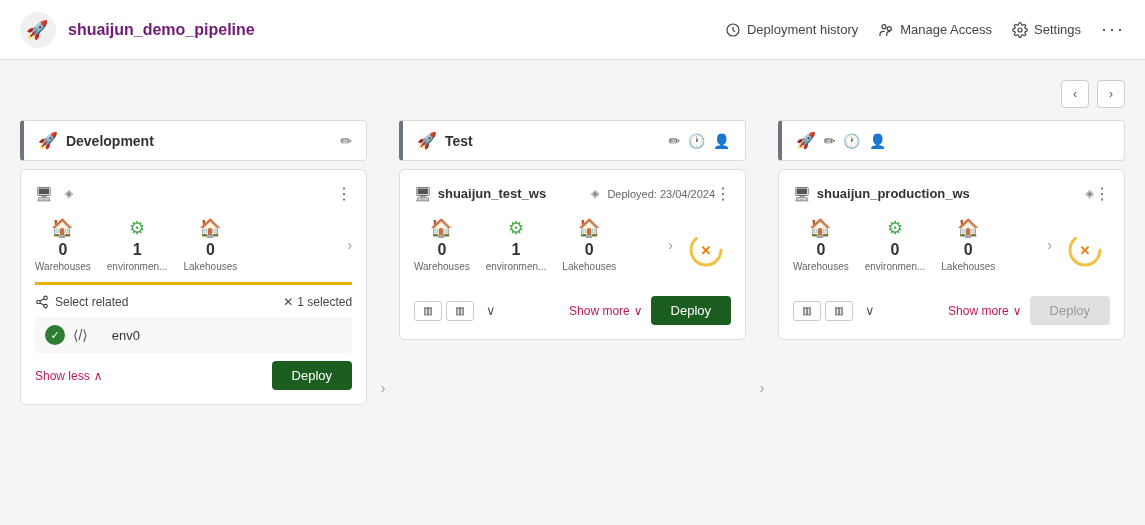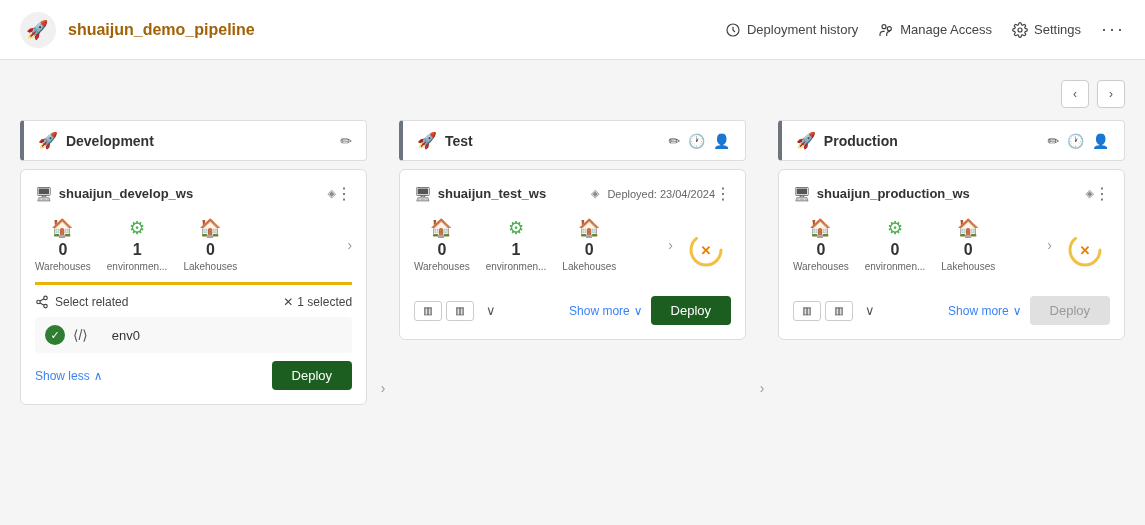--- a/index.html
+++ b/index.html
@@ -30,21 +30,21 @@
       display: flex;
       align-items: center;
       justify-content: center;
       margin-right: 12px;
       color: #555;
       font-size: 18px;
     }
     .header-title {
       font-size: 16px;
       font-weight: 600;
-      color: #a16207;
+      color: #701a75;
       flex: 1;
     }
     .header-actions {
       display: flex;
       align-items: center;
       gap: 20px;
     }
     .header-action {
       display: flex;
       gap: 6px;
@@ -239,21 +239,21 @@
       align-items: center;
       justify-content: space-between;
       margin-top: 8px;
     }
     .show-more-btn {
       display: flex;
       align-items: center;
       gap: 4px;
       cursor: pointer;
       font-size: 12px;
-      color: #3b82f6;
+      color: #be185d;
       background: none;
       border: none;
       padding: 0;
     }
     .deploy-btn {
       background: #1b5e20;
       color: #fff;
       border: none;
       border-radius: 4px;
       padding: 7px 20px;
@@ -346,21 +346,20 @@
     <div class="column">
       <div class="stage-header dev">
         <span class="stage-icon">🚀</span>
         <span class="stage-name">Development</span>
         <span class="stage-edit">✏</span>
       </div>
 
       <div class="ws-card">
         <div class="ws-card-header">
           <span class="ws-icon">🖥</span>
-          <span class="ws-name">shuaijun_develop_ws</span>
           <span class="ws-badge">◈</span>
           <span class="ws-more">⋮</span>
         </div>
         <div class="stats-row">
           <div class="stat-item">
             <span class="stat-icon" style="color:#4a90d9">🏠</span>
             <span class="stat-number">0</span>
             <span class="stat-label">Warehouses</span>
           </div>
           <div class="stat-item">
@@ -478,21 +477,20 @@
           </div>
         </div>
       </div>
     </div>
 
     <div class="arrow-between">›</div>
 
     <div class="column">
       <div class="stage-header prod">
         <span class="stage-icon">🚀</span>
-        <span class="stage-name">Production</span>
         <div class="stage-actions">
           <span class="stage-action-icon">✏</span>
           <span class="stage-action-icon">🕐</span>
           <span class="stage-action-icon">👤</span>
         </div>
       </div>
 
       <div class="ws-card">
         <div class="ws-card-header">
           <span class="ws-icon">🖥</span>

